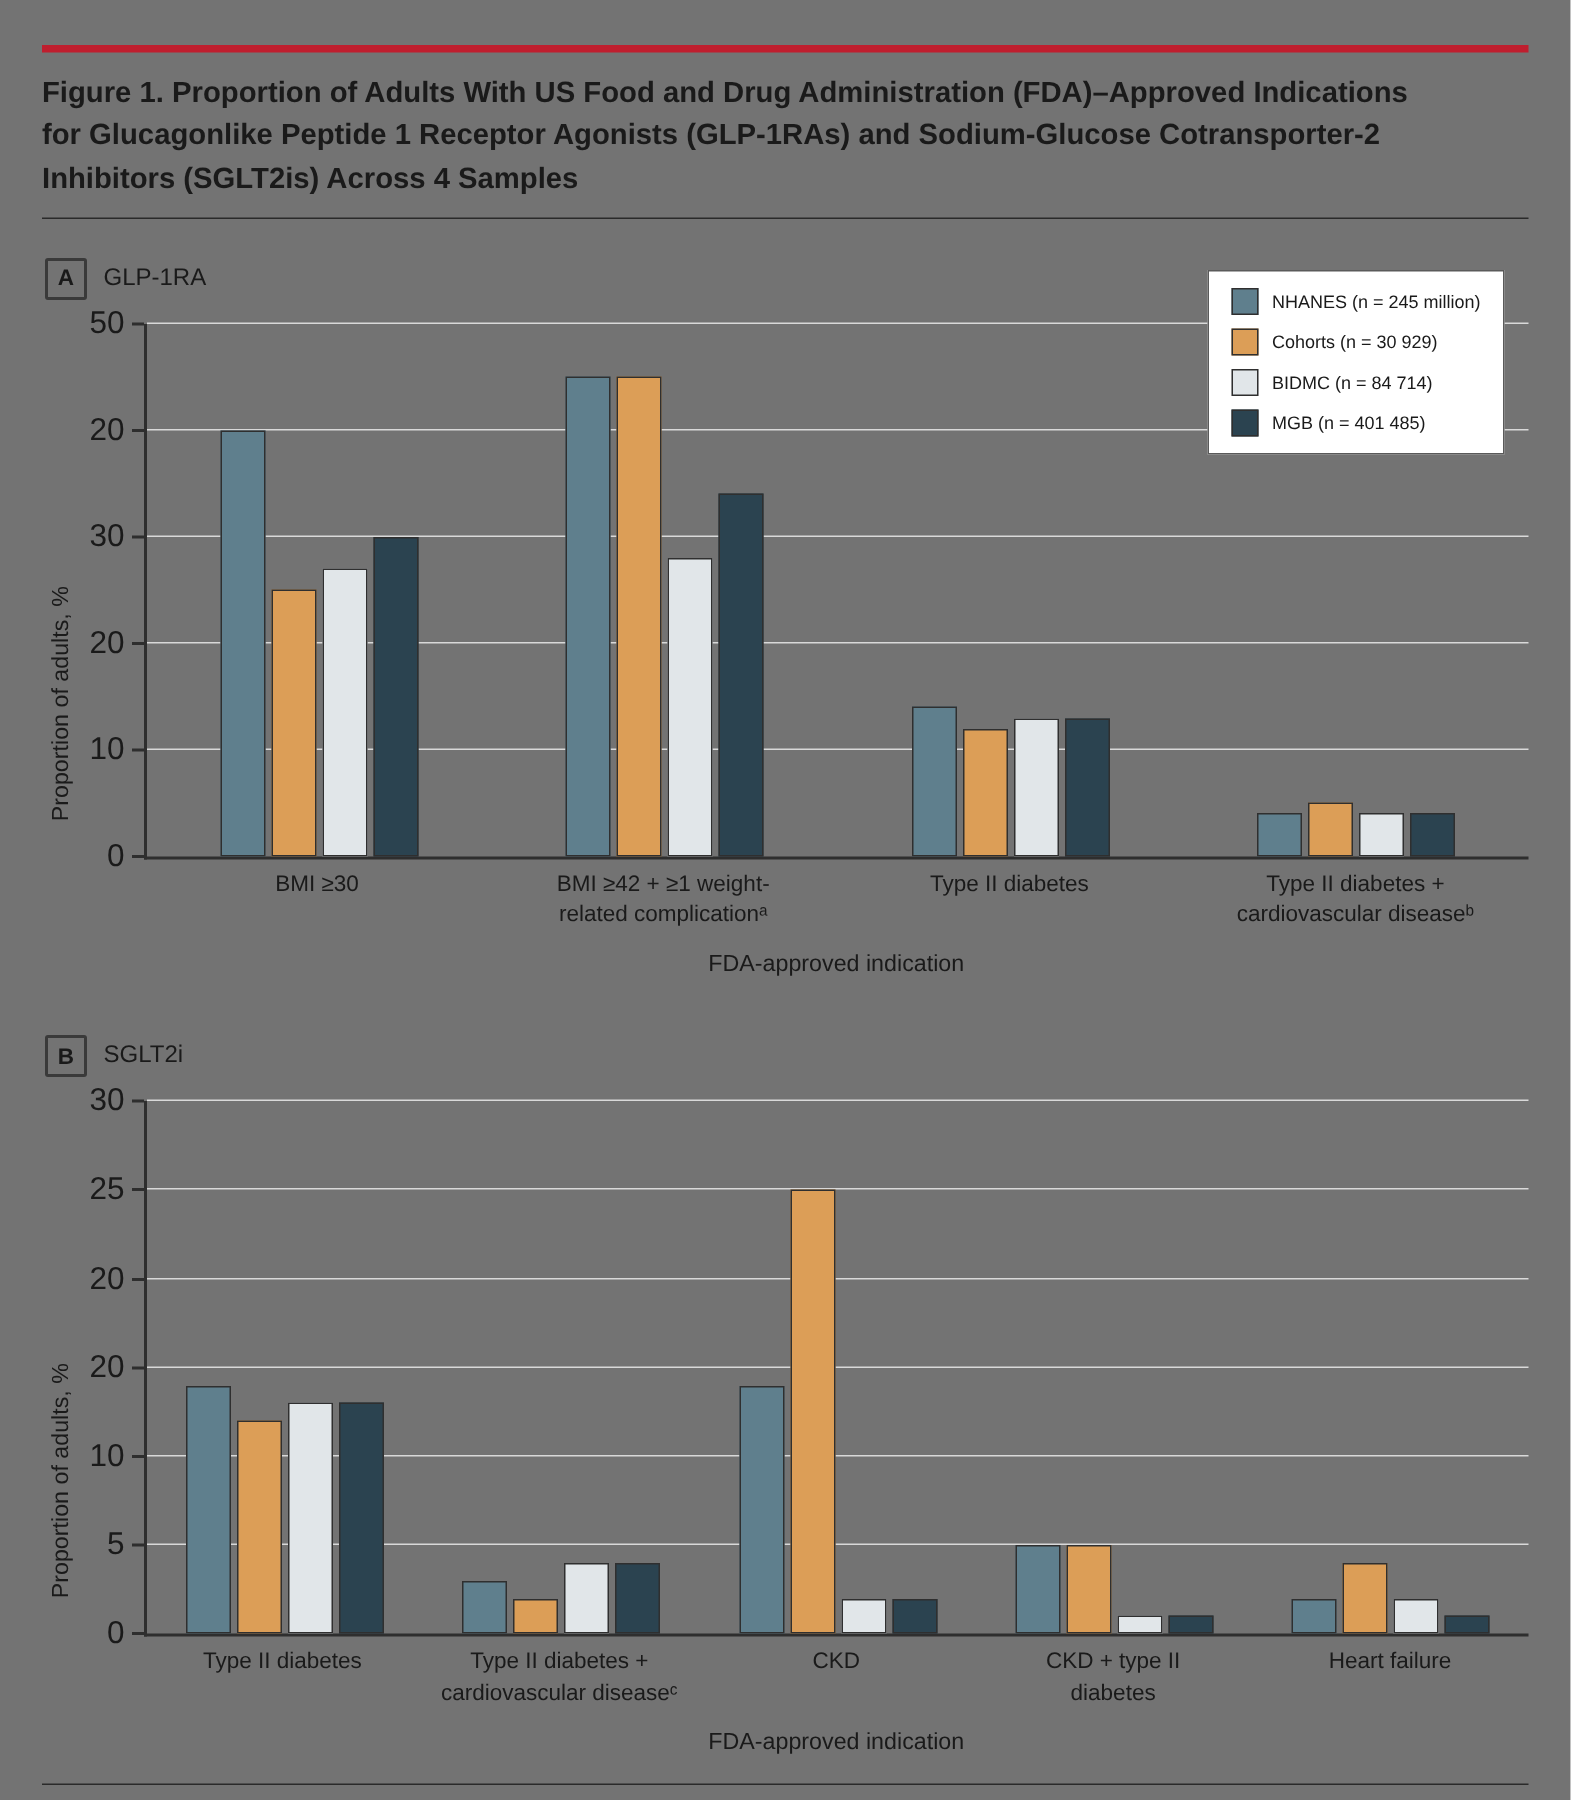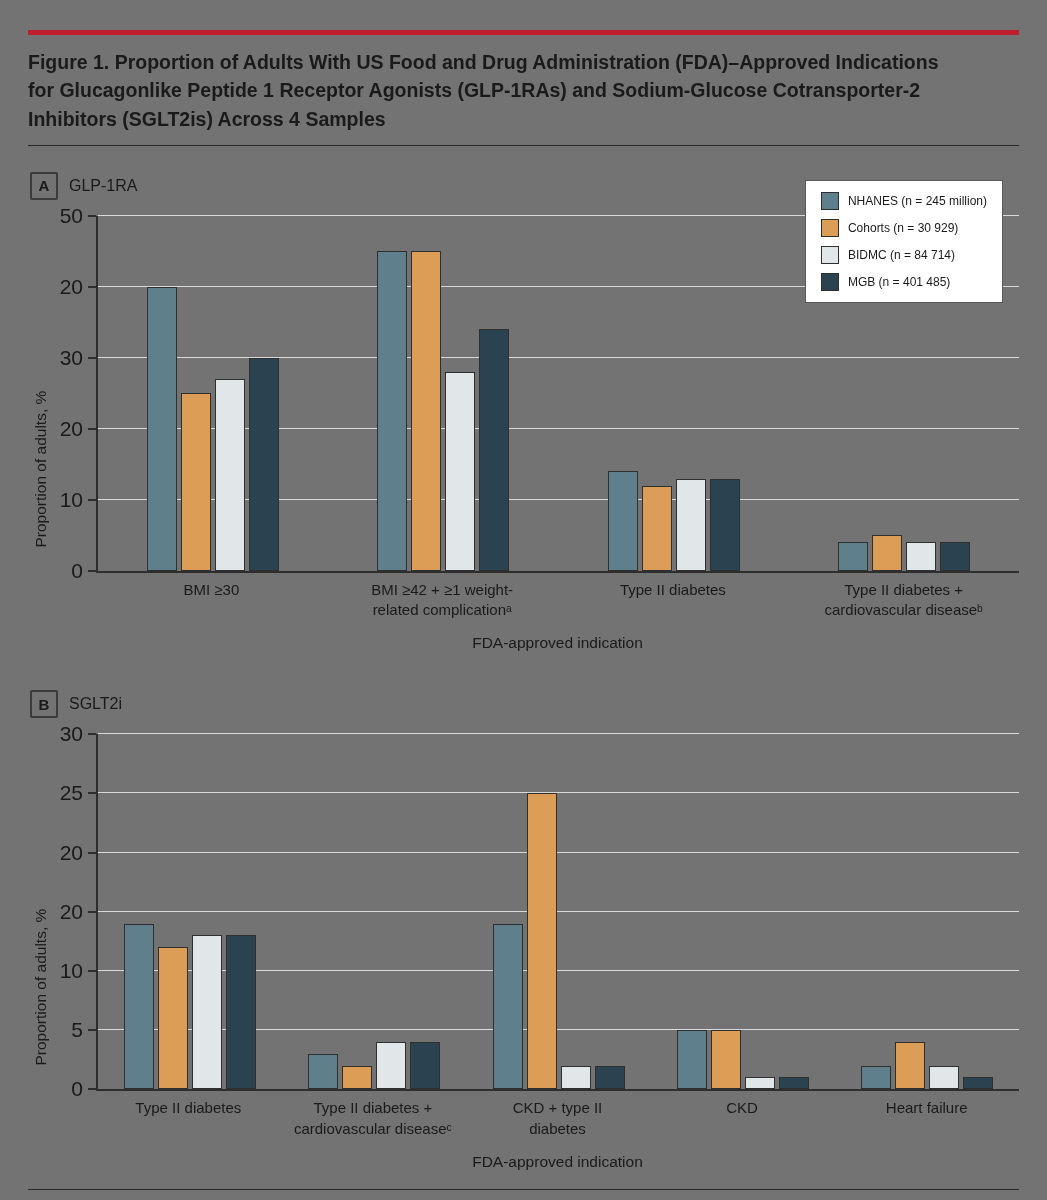--- a/index.html
+++ b/index.html
@@ -202,23 +202,23 @@
               <div class="gridline" style="bottom: 83.3333%;"></div>
               <div class="gridline" style="bottom: 100%;"></div>
             </div>
         </div>
         <div class="x-row">
           <div class="x-spacer"></div>
           <div class="x-tick-labels">
               <div class="x-tick-label">Type II diabetes</div>
               <div class="x-tick-label">Type II diabetes +
 cardiovascular diseaseᶜ</div>
+              <div class="x-tick-label">CKD</div>
               <div class="x-tick-label">CKD + type II
 diabetes</div>
-              <div class="x-tick-label">CKD</div>
               <div class="x-tick-label">Heart failure</div>
             </div>
         </div>
         <div class="xlabel">FDA-approved indication</div>
       </div>
     </div>
   </div>
 
   <hr class="bottom-divider">
 

